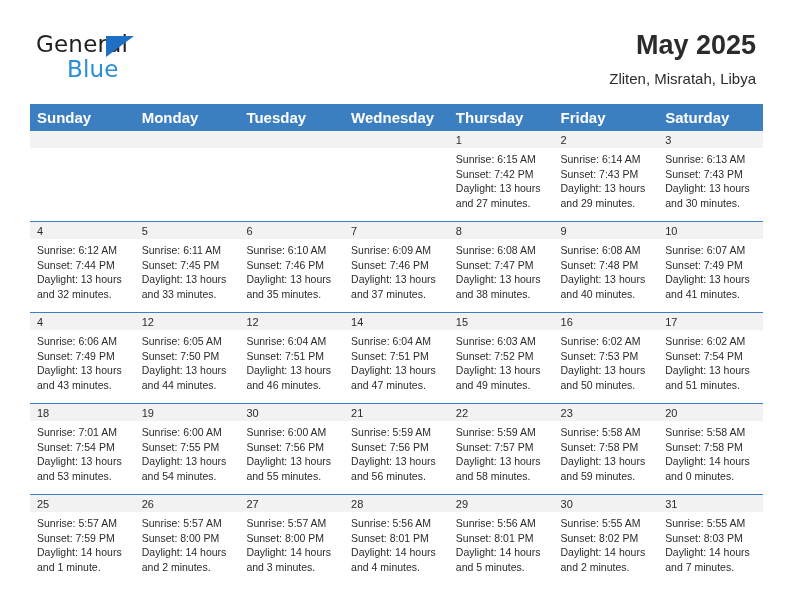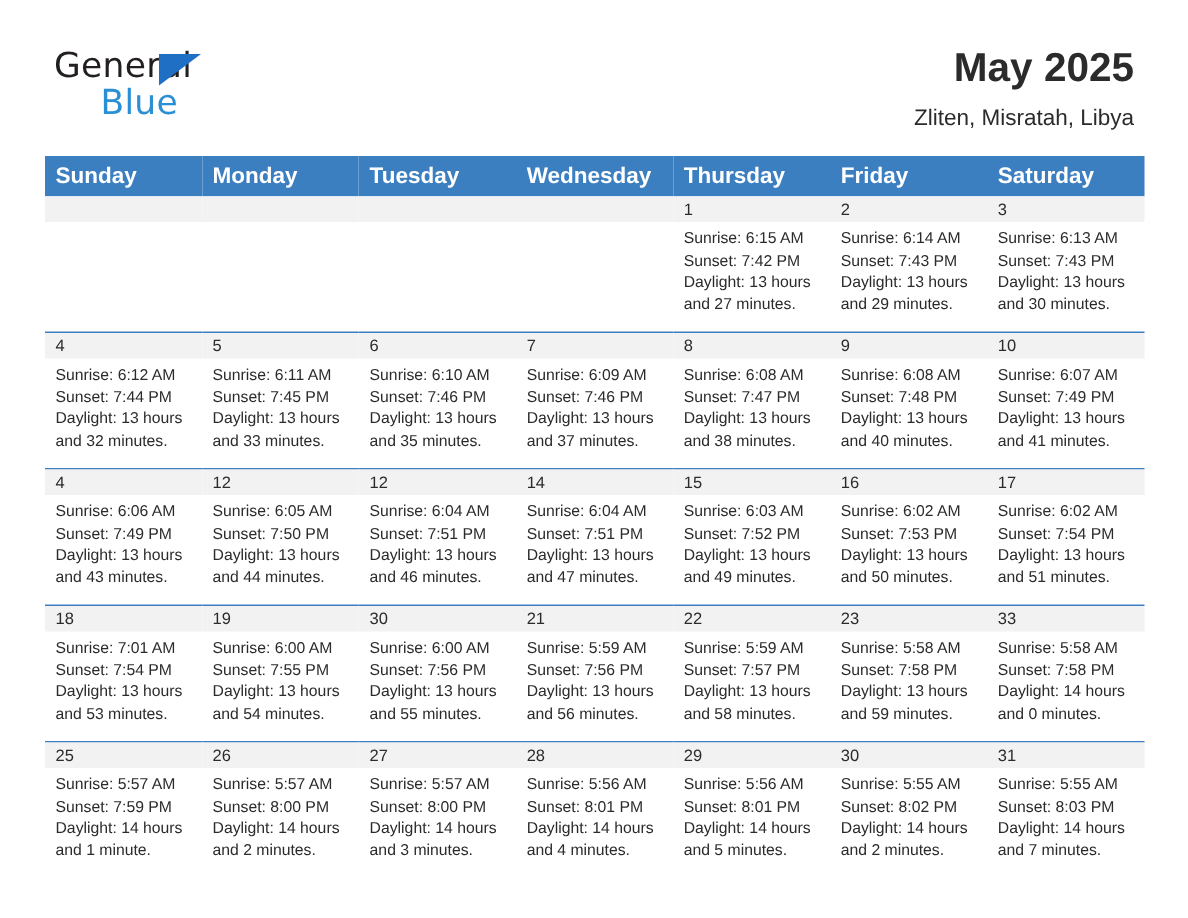--- a/index.html
+++ b/index.html
@@ -459,21 +459,21 @@
               <div class="cell-lines">
                 <div>Sunrise: 5:58 AM</div>
                 <div>Sunset: 7:58 PM</div>
                 <div>Daylight: 13 hours</div>
                 <div>and 59 minutes.</div>
               </div>
             </div>
           </td>
           <td>
             <div class="cell-inner">
-              <div class="daynum-band">33</div>
+              <div class="daynum-band">20</div>
               <div class="cell-lines">
                 <div>Sunrise: 5:58 AM</div>
                 <div>Sunset: 7:58 PM</div>
                 <div>Daylight: 14 hours</div>
                 <div>and 0 minutes.</div>
               </div>
             </div>
           </td>
         </tr>
         <tr class="week-row">

